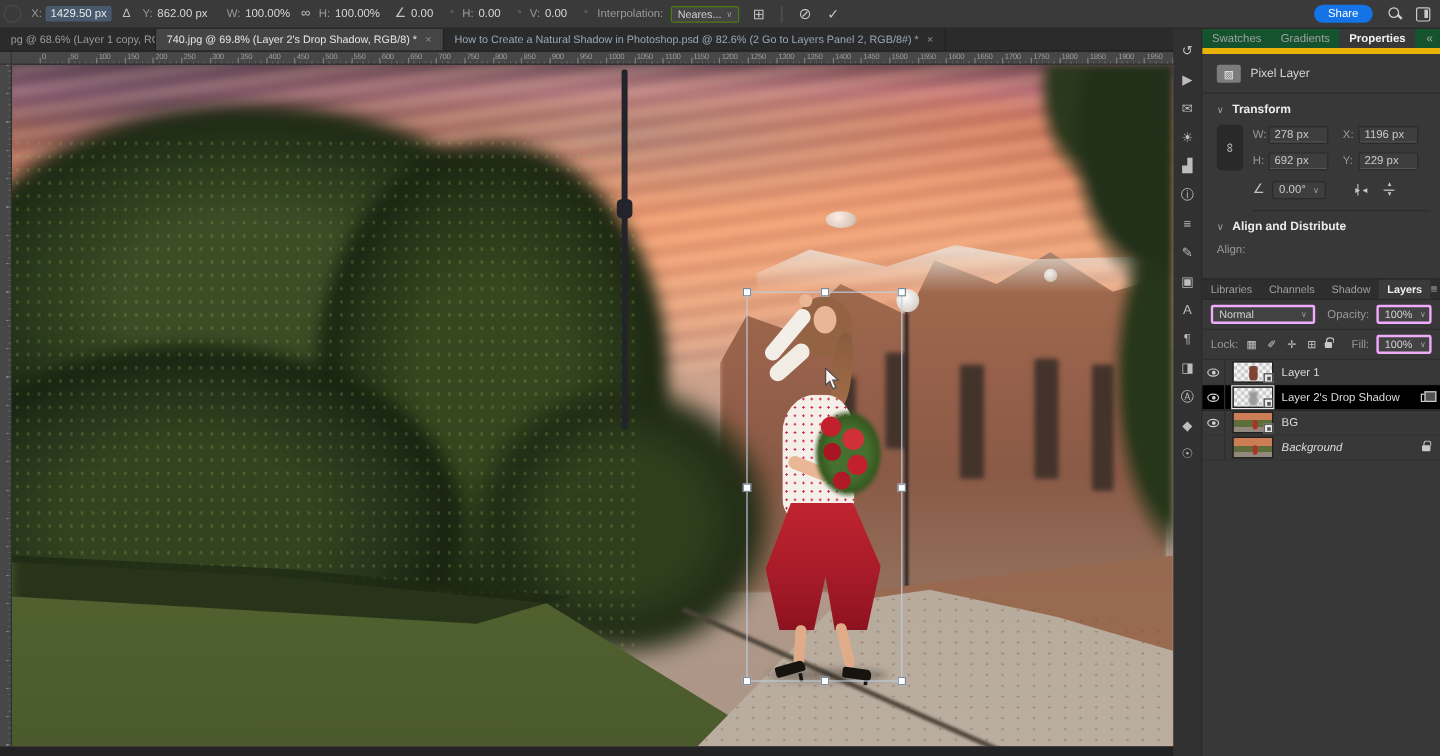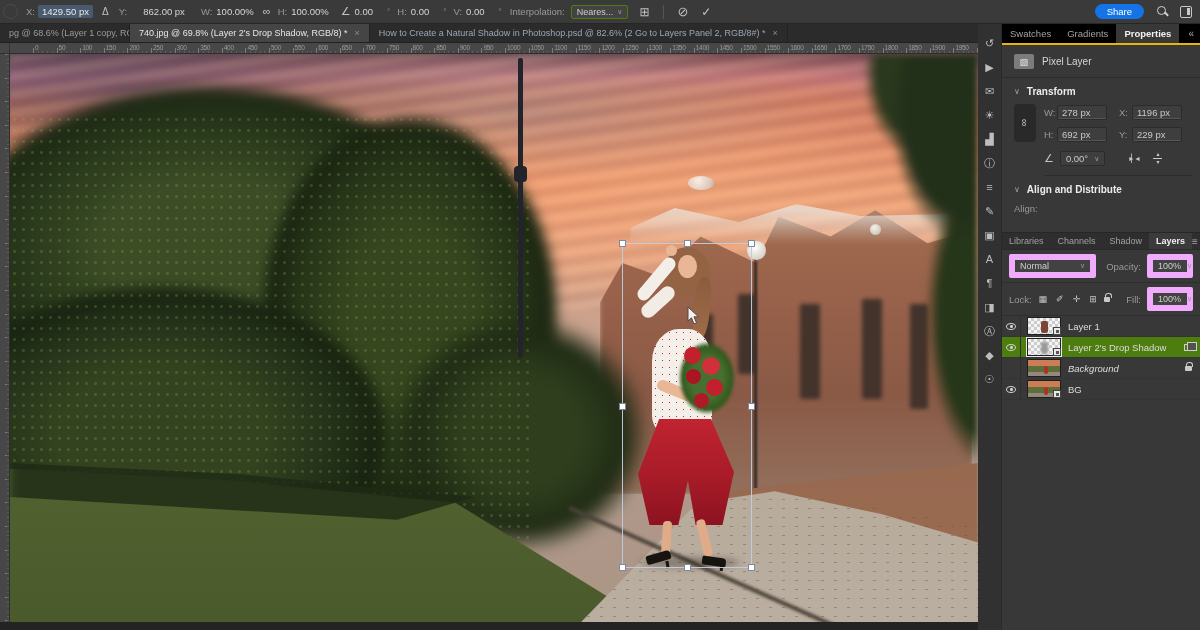--- a/index.html
+++ b/index.html
@@ -109,21 +109,21 @@
   .handle{position:absolute;width:7px;height:7px;background:#fff;border:1px solid #7b8b9d}
   .cursor{position:absolute;left:676px;top:252px;z-index:12}
 
   .bottom-strip{position:absolute;left:0;top:622px;width:978px;height:8px;background:#232323}
 
   
   .dock{position:absolute;top:24px;right:0;width:222px;height:606px;background:#333;z-index:25}
   .icon-strip{position:absolute;left:0;top:0;width:24px;height:100%;background:#313131;border-right:1px solid #2a2a2a;display:flex;flex-direction:column;align-items:center;padding-top:12px;gap:9px}
   .strip-ico{width:18px;height:15px;display:flex;align-items:center;justify-content:center;color:#bdbdbd;font-size:11px;line-height:1}
   .panels{position:absolute;left:24px;top:0;width:198px;height:100%;background:#383838}
-  .ptab-row{height:21px;display:flex;align-items:center;background:#000000;border-bottom:2px solid #eab308;font-size:9.5px}
+  .ptab-row{height:21px;display:flex;align-items:center;background:#14532d;border-bottom:5px solid #eab308;font-size:9.5px}
   .ptab{padding:0 8px;height:100%;display:flex;align-items:center;color:#a2a2a2}
   .ptab.active{background:#383838;color:#f2f2f2;font-weight:bold}
   .collapse{margin-left:auto;margin-right:6px;color:#a9a9a9;font-size:10px}
   .pl-row{display:flex;align-items:center;gap:8px;padding:9px 12px 8px;border-bottom:1px solid #2c2c2c}
   .pl-thumb{width:20px;height:15px;background:#7c7c7c;border-radius:2px;display:flex;align-items:center;justify-content:center;color:#e8e8e8;font-size:9px}
   .pl-label{color:#d6d6d6;font-size:10px}
   .sec-head{display:flex;align-items:center;gap:7px;padding:8px 12px 4px;color:#ececec;font-weight:bold;font-size:10px}
   .sec-head .chev{color:#9f9f9f;font-weight:normal;font-size:8px}
   .transform-rows{display:flex;align-items:center;padding:3px 0 0 12px}
   .chain-btn{width:22px;height:38px;background:#292929;border-radius:4px;display:flex;align-items:center;justify-content:center;margin-right:8px}
@@ -143,30 +143,30 @@
   .ltab-row{display:flex;align-items:stretch;height:18px;background:#2e2e2e;border-top:1px solid #272727;border-bottom:1px solid #2a2a2a;margin-top:8px;font-size:9px}
   .ltab{padding:0 7px;display:flex;align-items:center;color:#a0a0a0}
   .ltab.active{background:#3b3b3b;color:#f0f0f0;font-weight:bold}
   .lmenu{margin-left:auto;margin-right:5px;display:flex;align-items:center;color:#a6a6a6;font-size:10px}
   .filter-row{display:flex;align-items:center;gap:5px;padding:5px 7px;border-bottom:1px solid #2e2e2e}
   .kind-select{display:flex;align-items:center;gap:4px;background:#424242;border:1px solid #2a2a2a;border-radius:2px;padding:1px 5px;color:#cfcfcf;font-size:9px}
   .kind-select .chev{font-size:7px;color:#999;margin-left:6px}
   .fico{color:#bdbdbd;font-size:10px;width:14px;text-align:center}
   .filter-dot{margin-left:auto;width:7px;height:7px;border-radius:50%;background:#e6e6e6}
   .blend-row,.lock-row{display:flex;align-items:center;gap:6px;padding:4px 7px;border-bottom:1px solid #2e2e2e}
-  .sel{display:flex;align-items:center;background:#424242;border:6px solid #f0abfc;border-radius:2px;padding:1px 5px;color:#cfcfcf;font-size:9px}
+  .sel{display:flex;align-items:center;background:#424242;border:2px solid #f0abfc;border-radius:2px;padding:1px 5px;color:#cfcfcf;font-size:9px}
   .sel .chev{margin-left:auto;font-size:7px;color:#999;padding-left:6px}
   .sel.blend{width:92px}
   .sel.pct{width:46px}
   .row-lab{color:#999;font-size:9.5px}
   .lico{color:#c2c2c2;font-size:9px;width:13px;text-align:center}
   .padlock{width:7px;height:5px;background:#c9c9c9;position:relative;border-radius:1px}
   .padlock::before{content:"";position:absolute;top:-4px;left:1px;width:5px;height:4px;border:1px solid #c9c9c9;border-bottom:none;border-radius:3px 3px 0 0}
   .layer-row{height:21px;display:flex;align-items:center;border-bottom:1px solid #343434}
-  .layer-row.selected{background:#4d7c0f}
+  .layer-row.selected{background:#000000}
   .eye-well{width:19px;height:100%;display:flex;align-items:center;justify-content:center;border-right:1px solid #2f2f2f}
   .eye{width:10px;height:7px;border:1px solid #cfcfcf;border-radius:50%;position:relative}
   .eye::after{content:"";position:absolute;left:3px;top:1.5px;width:2.5px;height:2.5px;background:#cfcfcf;border-radius:50%}
   .thumb{width:34px;height:18px;margin:0 7px 0 6px;position:relative;border:1px solid #1f1f1f;flex:none}
   .thumb.checker{background:repeating-conic-gradient(#cccccc 0 25%,#f4f4f4 0 50%) 0 0/6px 6px}
   .thumb.sel-outline{outline:1px solid #e8e8e8}
   .thumb .fig{position:absolute;left:13px;top:3px;width:7px;height:12px;background:#7d4436;border-radius:2px}
   .thumb .fig.shadowfig{background:#9a9a9a;filter:blur(1px)}
   .thumb.photo{background:linear-gradient(180deg,#cd7d55 0 40%,#5f6d3b 40% 72%,#92887c 72%)}
   .thumb.photo .fig{background:#a32; width:4px;height:8px;left:16px;top:6px}
@@ -180,21 +180,21 @@
 </style>
 </head>
 <body>
 
 <div class="options-bar">
   <span class="preicon" style="margin-left:3px"></span>
   <span class="ob-label" style="margin-left:8px">X:</span>
   <span class="ob-val hl" style="margin-left:3px">1429.50 px</span>
   <span class="ob-ico" style="margin-left:9px;font-size:10px">Δ</span>
   <span class="ob-label" style="margin-left:10px">Y:</span>
-  <span class="ob-val" style="margin-left:16px">862.00 px</span>
+  <span class="ob-val" style="margin-left:4px">862.00 px</span>
   <span class="ob-label" style="margin-left:16px">W:</span>
   <span class="ob-val" style="margin-left:4px">100.00%</span>
   <span class="ob-ico" style="margin-left:9px">∞</span>
   <span class="ob-label" style="margin-left:7px">H:</span>
   <span class="ob-val" style="margin-left:4px">100.00%</span>
   <span class="ob-ico" style="margin-left:12px">∠</span>
   <span class="ob-val" style="margin-left:4px">0.00</span>
   <span class="ob-deg" style="margin-left:14px">°</span>
   <span class="ob-label" style="margin-left:7px">H:</span>
   <span class="ob-val" style="margin-left:4px">0.00</span>
@@ -516,33 +516,33 @@
       <span class="thumb checker sel-outline">
           <span class="fig shadowfig"></span>
           <span class="so-badge"></span>
         </span>
       <span class="layer-name">Layer 2's Drop Shadow</span>
       <span class="row-right">
           <span class="dbl-square"></span>
         </span>
     </div>
     <div class="layer-row">
+      <span class="eye-well">
+          <span class="eye"></span>
+        </span>
+      <span class="thumb photo">
+          <span class="fig"></span>
+          <span class="so-badge"></span>
+        </span>
+      <span class="layer-name">BG</span>
+    </div>
+    <div class="layer-row">
       <span class="eye-well"></span>
       <span class="thumb photo">
           <span class="fig"></span>
         </span>
       <span class="layer-name italic">Background</span>
       <span class="row-right">
           <span class="padlock"></span>
         </span>
     </div>
-    <div class="layer-row">
-      <span class="eye-well">
-          <span class="eye"></span>
-        </span>
-      <span class="thumb photo">
-          <span class="fig"></span>
-          <span class="so-badge"></span>
-        </span>
-      <span class="layer-name">BG</span>
-    </div>
   </div>
 </div>
 
 </body></html>

